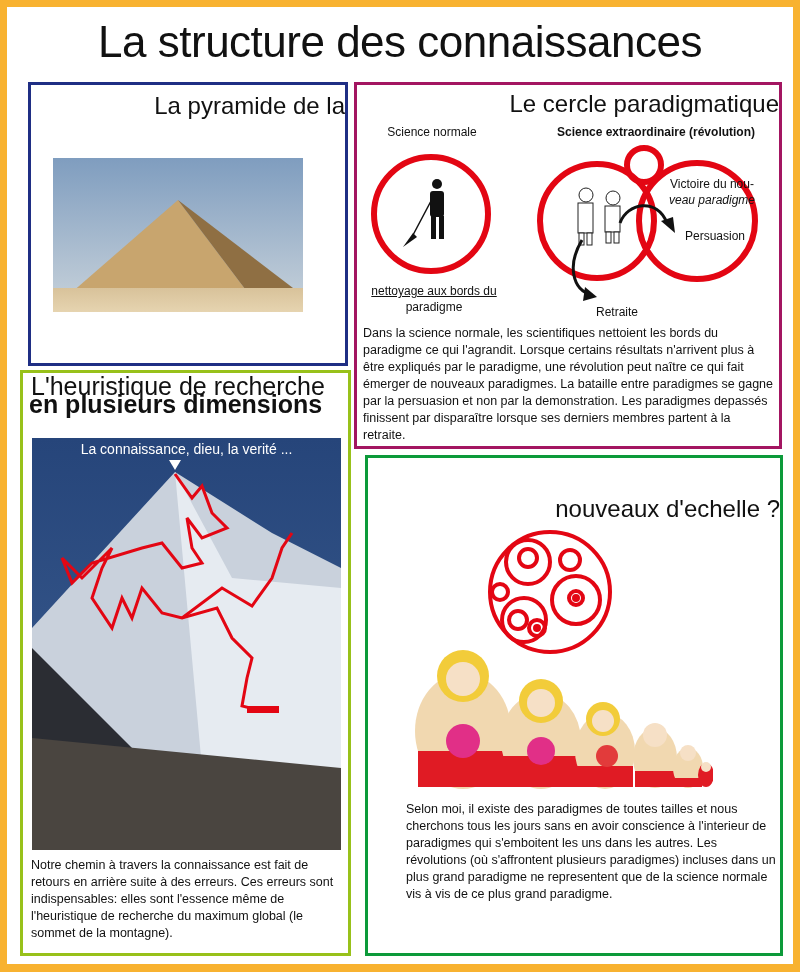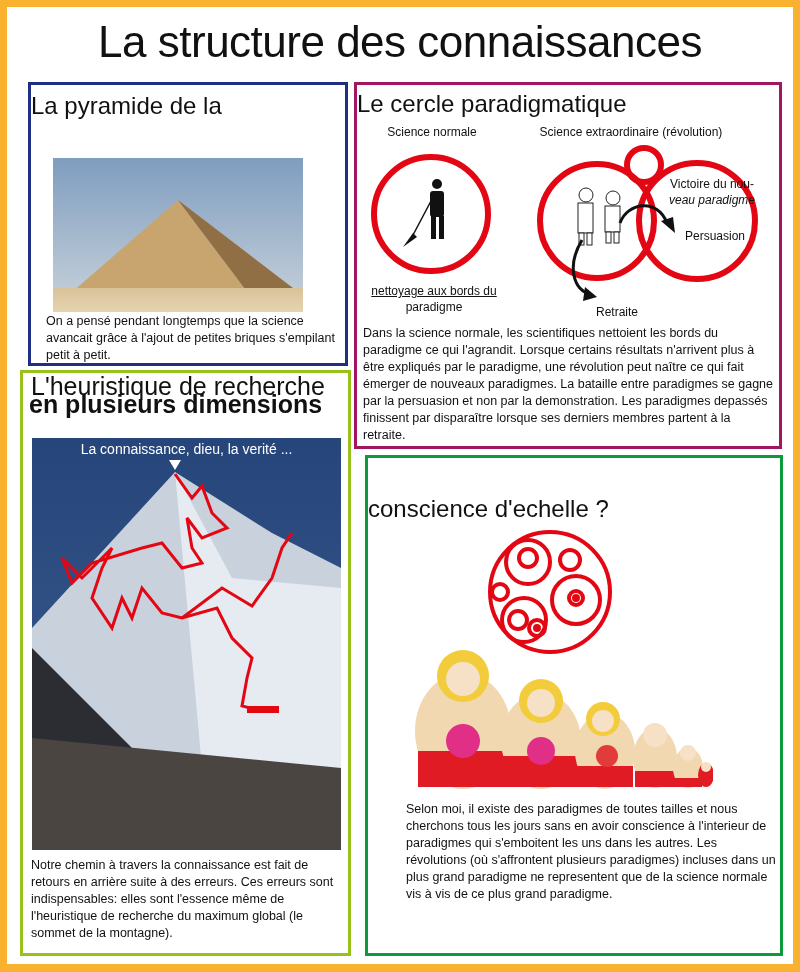--- a/index.html
+++ b/index.html
@@ -4,21 +4,21 @@
 <style>
   html, body { margin:0; padding:0; }
   body { width:800px; height:972px; position:relative; background:#fff; font-family:"Liberation Sans", sans-serif; color:#111; overflow:hidden; }
   .frame { position:absolute; left:0; top:0; width:800px; height:972px; box-sizing:border-box; border:7px solid #f8b230; border-bottom-width:8px; }
   .main-title { position:absolute; left:0; width:800px; top:14px; text-align:center; font-size:44px; line-height:56px; letter-spacing:-0.5px; }
   .box { position:absolute; box-sizing:border-box; background:#fff; }
   .b-blue { left:28px; top:82px; width:320px; height:284px; border:3px solid #1f2e84; }
   .b-mag { left:354px; top:82px; width:428px; height:367px; border:3px solid #a31561; }
   .b-lime { left:20px; top:370px; width:331px; height:586px; border:3px solid #98c11a; }
   .b-green { left:365px; top:455px; width:418px; height:501px; border:3px solid #0c9a3a; }
-  .box-title { position:absolute; left:0; right:0; text-align:left; font-size:24px; line-height:30px; }
+  .box-title { position:absolute; left:0; right:0; text-align:right; font-size:24px; line-height:30px; }
   .body-text { position:absolute; font-size:12.5px; line-height:17px; }
   .label { position:absolute; font-size:12px; line-height:15px; text-align:center; }
   .photo { position:absolute; overflow:hidden; }
 </style>
 </head>
 <body>
 
 <div class="frame"></div>
 <div class="main-title">La structure des connaissances</div>
 
@@ -35,27 +35,26 @@
             <stop offset="0" stop-color="#d8c29a"></stop>
             <stop offset="1" stop-color="#e6d4b0"></stop>
           </linearGradient>
       </defs>
       <rect width="250" height="154" fill="url(#sky)"></rect>
       <polygon points="125,42 18,135 195,135" fill="#c8a56e"></polygon>
       <polygon points="125,42 195,135 240,130" fill="#8f6f43"></polygon>
       <rect y="130" width="250" height="24" fill="url(#sand)"></rect>
     </svg>
   </div>
-  <div class="body-text" style="left:15px; top:228px; width:298px;">On a pensé pendant longtemps que la science avancait grâce à  l'ajout de petites briques  s'empilant petit à petit.</div>
 </div>
 
 <div class="box b-mag">
   <div class="box-title" style="top:4px;">Le cercle paradigmatique</div>
   <div class="label" style="left:15px; top:40px; width:120px;">Science normale</div>
-  <div class="label" style="left:159px; top:40px; width:230px;">Science extraordinaire (révolution)</div>
+  <div class="label" style="left:184px; top:40px; width:230px;font-weight:bold;">Science extraordinaire (révolution)</div>
   <svg style="position:absolute; left:0; top:0;" width="422" height="240" viewBox="0 0 422 240">
     <circle cx="74" cy="129" r="57" fill="none" stroke="#e30613" stroke-width="6"></circle>
     <g fill="#111">
       <circle cx="80" cy="99" r="5"></circle>
       <rect x="73" y="106" width="14" height="26" rx="3"></rect>
       <rect x="74" y="131" width="5" height="23"></rect>
       <rect x="82" y="131" width="5" height="23"></rect>
       <line x1="74" y1="116" x2="56" y2="150" stroke="#111" stroke-width="1.5"></line>
       <polygon points="46,162 56,148 60,152"></polygon>
     </g>
@@ -106,21 +105,21 @@
       <polyline points="150,180 190,150 220,168 240,140 250,110 260,95" fill="none" stroke="#e30613" stroke-width="3"></polyline>
       <rect x="215" y="268" width="32" height="7" fill="#e30613"></rect>
       <polygon points="137,22 149,22 143,32" fill="#fff"></polygon>
     </svg>
     <div style="position:absolute; left:0; top:2px; width:309px; text-align:center; color:#fff; font-size:14px; line-height:18px;">La connaissance, dieu, la verité ...</div>
   </div>
   <div class="body-text" style="left:8px; top:484px; width:315px;">Notre chemin à travers la connaissance est fait de retours en arrière suite à des erreurs.  Ces erreurs sont indispensables: elles sont l'essence même de l'heuristique de recherche du maximum  global (le sommet de la montagne).</div>
 </div>
 
 <div class="box b-green">
-  <div class="box-title" style="top:36px;">conscience d'echelle ?</div>
+  <div class="box-title" style="top:36px;">nouveaux d'echelle ?</div>
   <svg style="position:absolute; left:112px; top:70px;" width="140" height="130" viewBox="0 0 140 130">
     <g fill="none" stroke="#e30613" stroke-width="4">
       <circle cx="70" cy="64" r="60"></circle>
       <circle cx="48" cy="34" r="22"></circle>
         <circle cx="48" cy="30" r="9"></circle>
       <circle cx="90" cy="32" r="10"></circle>
       <circle cx="20" cy="64" r="8"></circle>
       <circle cx="96" cy="72" r="24"></circle>
         <circle cx="96" cy="70" r="7"></circle>
         <circle cx="96" cy="70" r="2"></circle>

